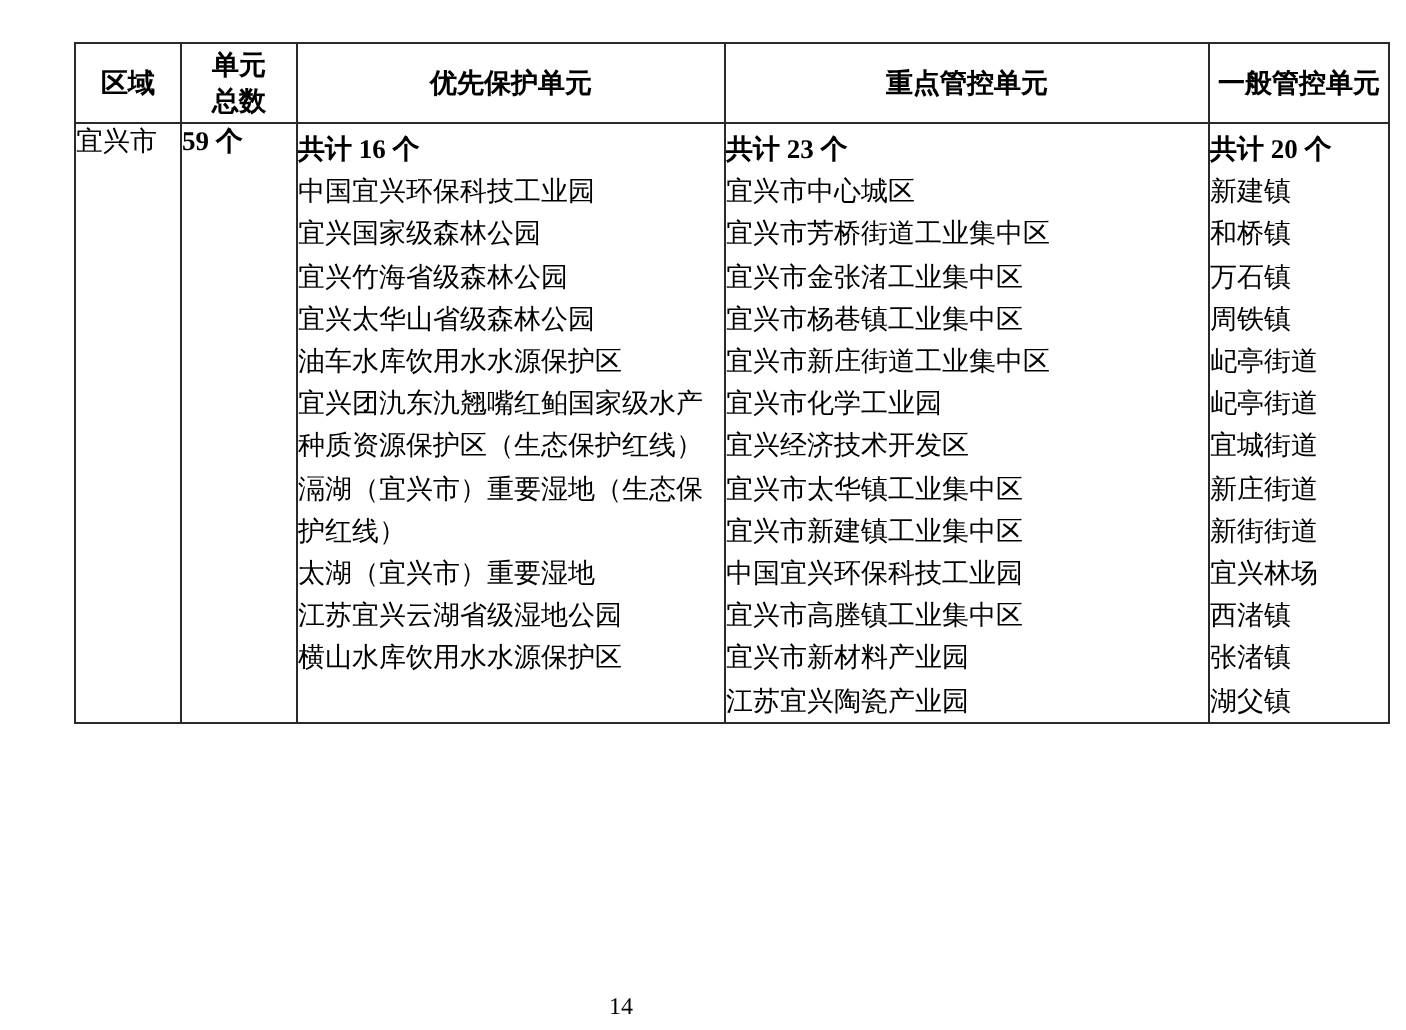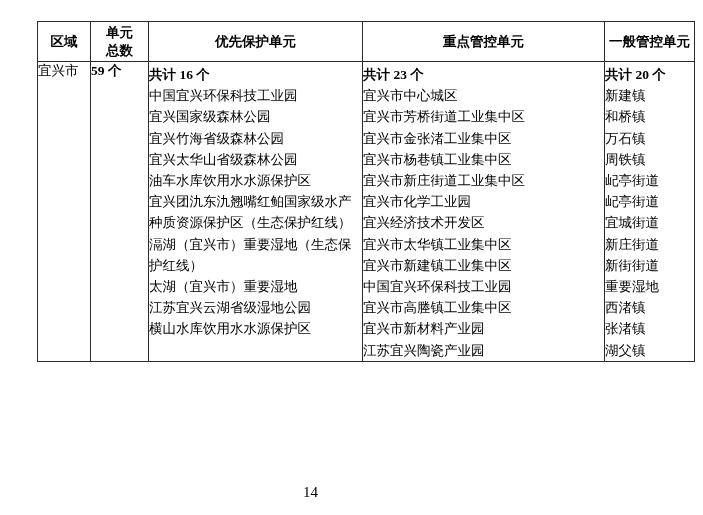--- a/index.html
+++ b/index.html
@@ -35,22 +35,22 @@
     vertical-align:middle;
   }
   td.bold-cell{font-weight:bold;}
   td.list-cell{padding:0 5px 0 8px;}
   tr.row-cont td.list-cell{line-height:22.3px;padding-top:1px;}
   tr.row-main td.list-cell{line-height:21.2px;padding-top:2px;}
   .summary{font-weight:bold;}
   .summary:empty{display:none;}
   .item{white-space:normal;word-break:normal;}
   .page-number{
-    position:absolute;left:0;top:484px;width:621px;
-    text-align:center;font-size:15px;
+    position:absolute;left:0;top:496px;width:621px;
+    text-align:center;font-size:12px;
   }
 </style>
 </head>
 <body>
 
 <div class="page">
 
   <table class="zoning">
     <colgroup>
       <col style="width:53px">
@@ -120,21 +120,21 @@
           <div class="items">
               <div class="item">新建镇</div>
               <div class="item">和桥镇</div>
               <div class="item">万石镇</div>
               <div class="item">周铁镇</div>
               <div class="item">屺亭街道</div>
               <div class="item">屺亭街道</div>
               <div class="item">宜城街道</div>
               <div class="item">新庄街道</div>
               <div class="item">新街街道</div>
-              <div class="item">重要湿地</div>
+              <div class="item">宜兴林场</div>
               <div class="item">西渚镇</div>
               <div class="item">张渚镇</div>
               <div class="item">湖父镇</div>
             </div>
         </td>
       </tr>
     </tbody>
   </table>
 
   <div class="page-number">14</div>

